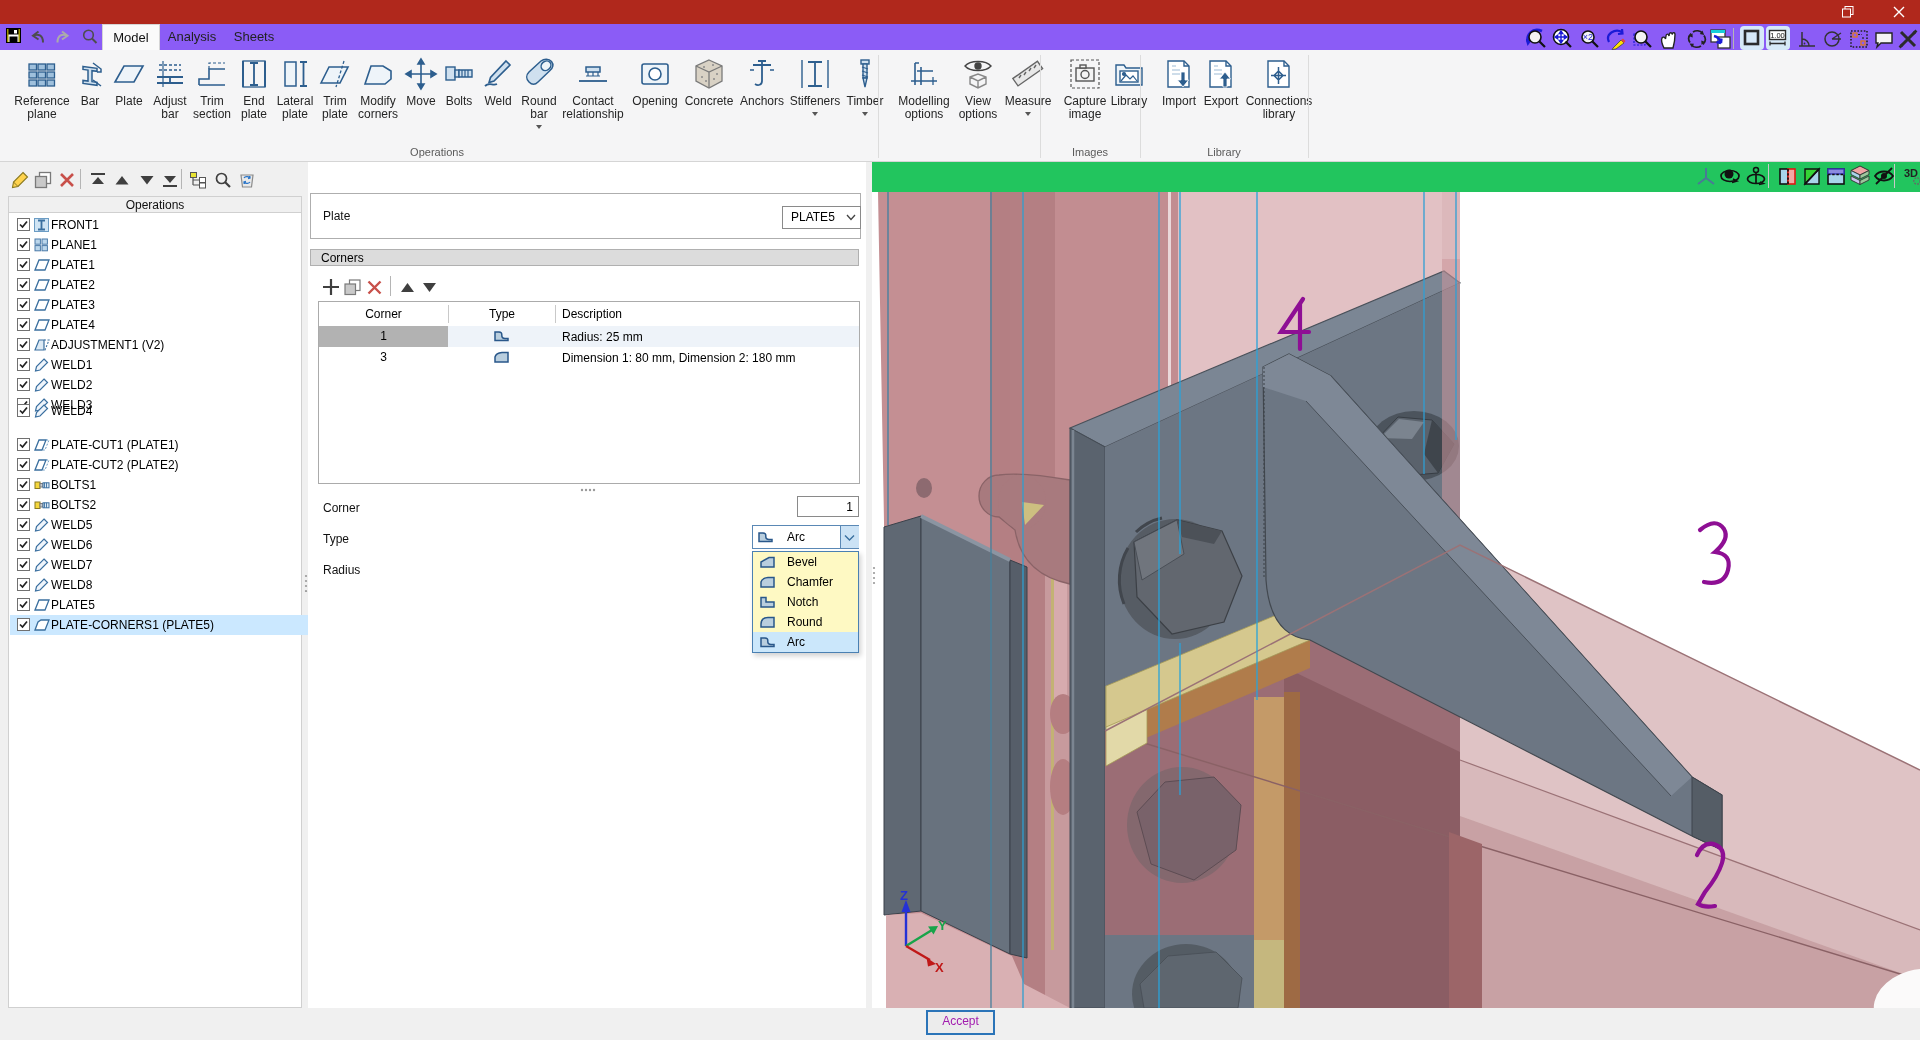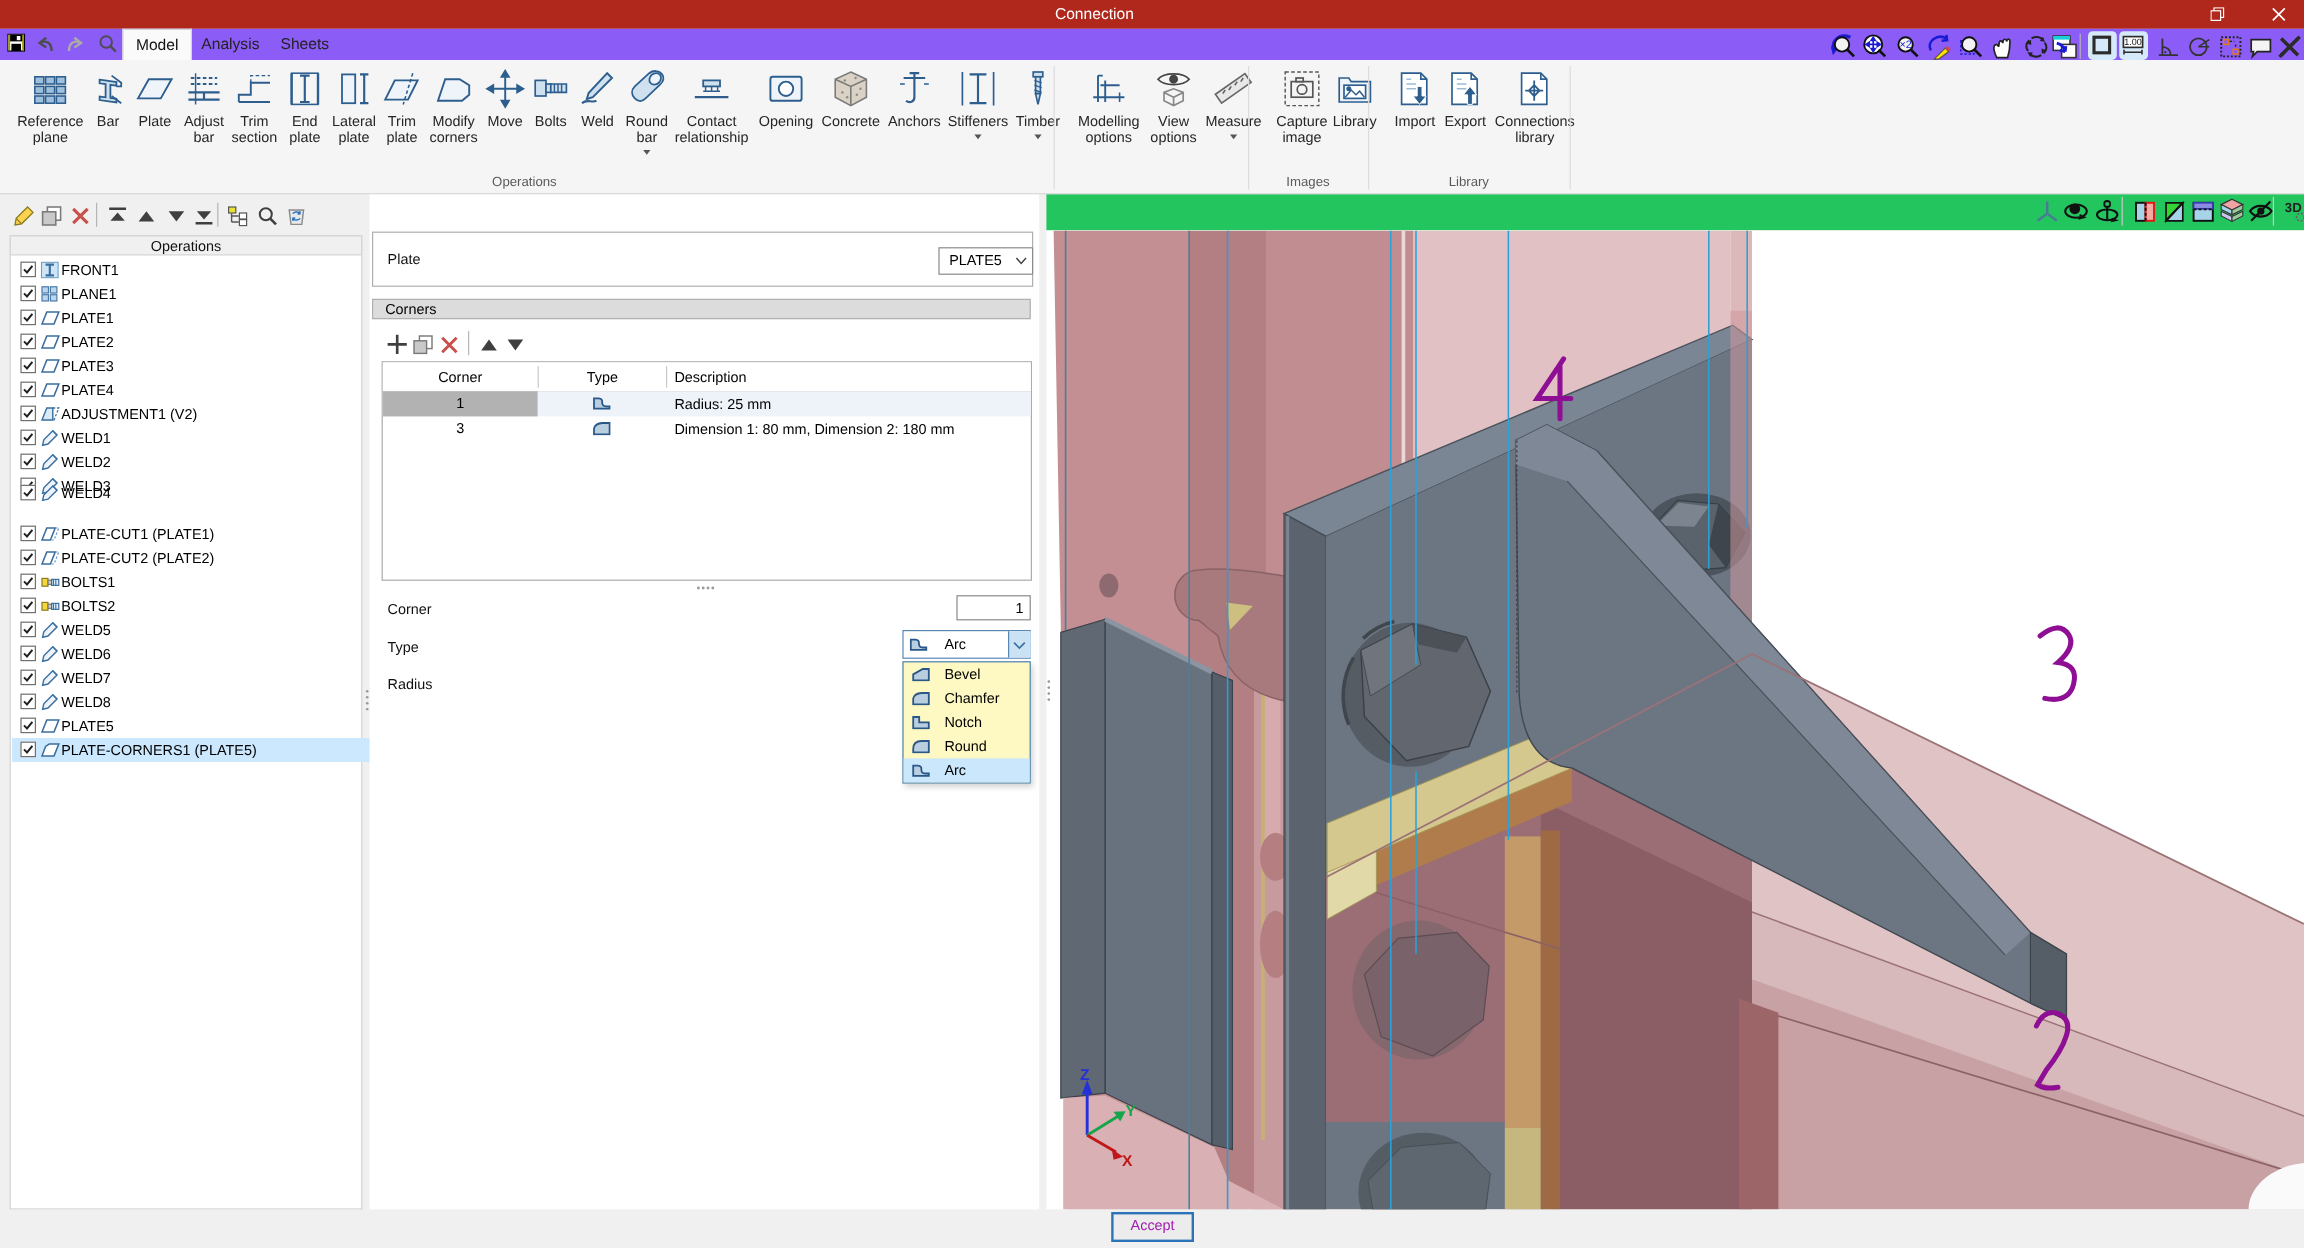--- a/index.html
+++ b/index.html
@@ -24,21 +24,20 @@
 #midpanel{left:308px;top:162px;width:558px;height:846px;background:#fff;}
 .flabel{position:absolute;font-size:12px;color:#111;}
 #bottombar{left:0;top:1008px;width:1920px;height:32px;background:#f0f0f0;}
 #acceptbtn{position:absolute;left:926px;top:2px;width:65px;height:21px;background:#ececec;border:2px solid #2b74b8;font-size:12px;text-align:center;line-height:19px;color:#a21caf;}
 #vptoolbar{left:872px;top:162px;width:1048px;height:30px;background:#22c55e;}
 #viewport{left:872px;top:192px;width:1048px;height:816px;background:#fff;}
 .vsep{position:absolute;top:2px;width:1px;height:24px;background:#c9c9c9;}
 </style></head>
 <body>
 <div id="titlebar" class="abs">
-    <div class="title">Connection</div>
 <svg class="abs" style="left:1842px;top:6px" width="12" height="12">
       <rect x="3" y="0.5" width="8" height="8" fill="none" stroke="#fff"></rect>
       <rect x="0.5" y="3" width="8" height="8" fill="#b0281c" stroke="#fff"></rect>
     </svg>
 <svg class="abs" style="left:1893px;top:6px" width="12" height="12">
       <path d="M1,1 L11,11 M11,1 L1,11" stroke="#fff" stroke-width="1.4"></path>
     </svg>
 </div>
 <div id="tabrow" class="abs">
 <svg class="abs" style="left:6px;top:4px" width="15" height="16">

